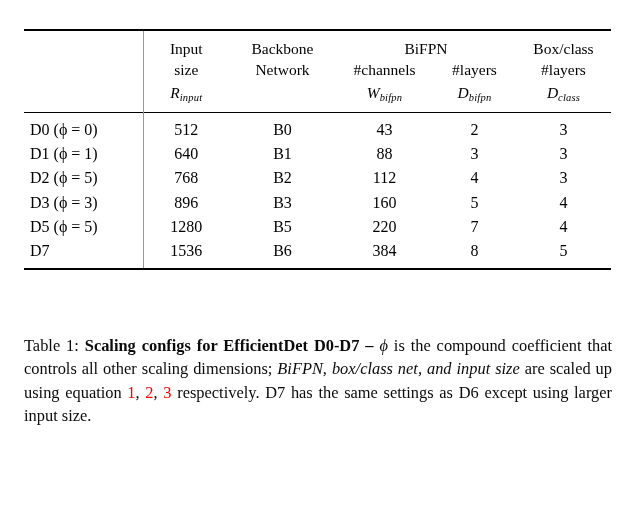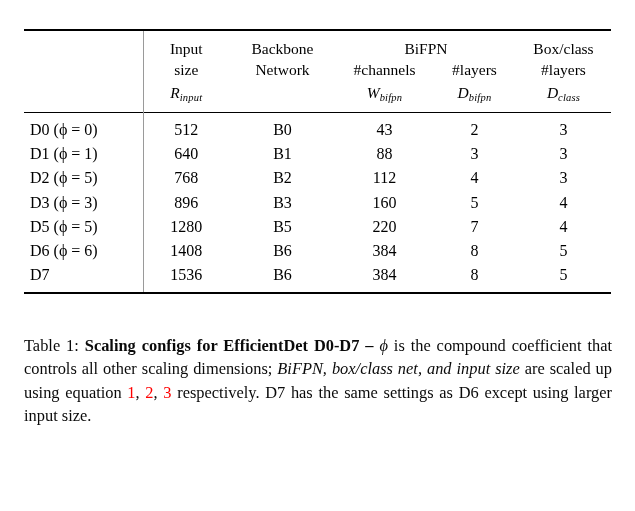--- a/index.html
+++ b/index.html
@@ -231,28 +231,20 @@
         </tr>
         <tr class="body-row">
           <td class="model-cell">D5 (ϕ = 5)</td>
           <td class="divider">1280</td>
           <td>B5</td>
           <td>220</td>
           <td>7</td>
           <td>4</td>
         </tr>
         <tr class="body-row">
-          <td class="model-cell">D6 (ϕ = 6)</td>
-          <td class="divider">1408</td>
-          <td>B6</td>
-          <td>384</td>
-          <td>8</td>
-          <td>5</td>
-        </tr>
-        <tr class="body-row">
           <td class="model-cell">D7</td>
           <td class="divider">1536</td>
           <td>B6</td>
           <td>384</td>
           <td>8</td>
           <td>5</td>
         </tr>
 
         <tr class="body-pad-bot">
           <td></td>

